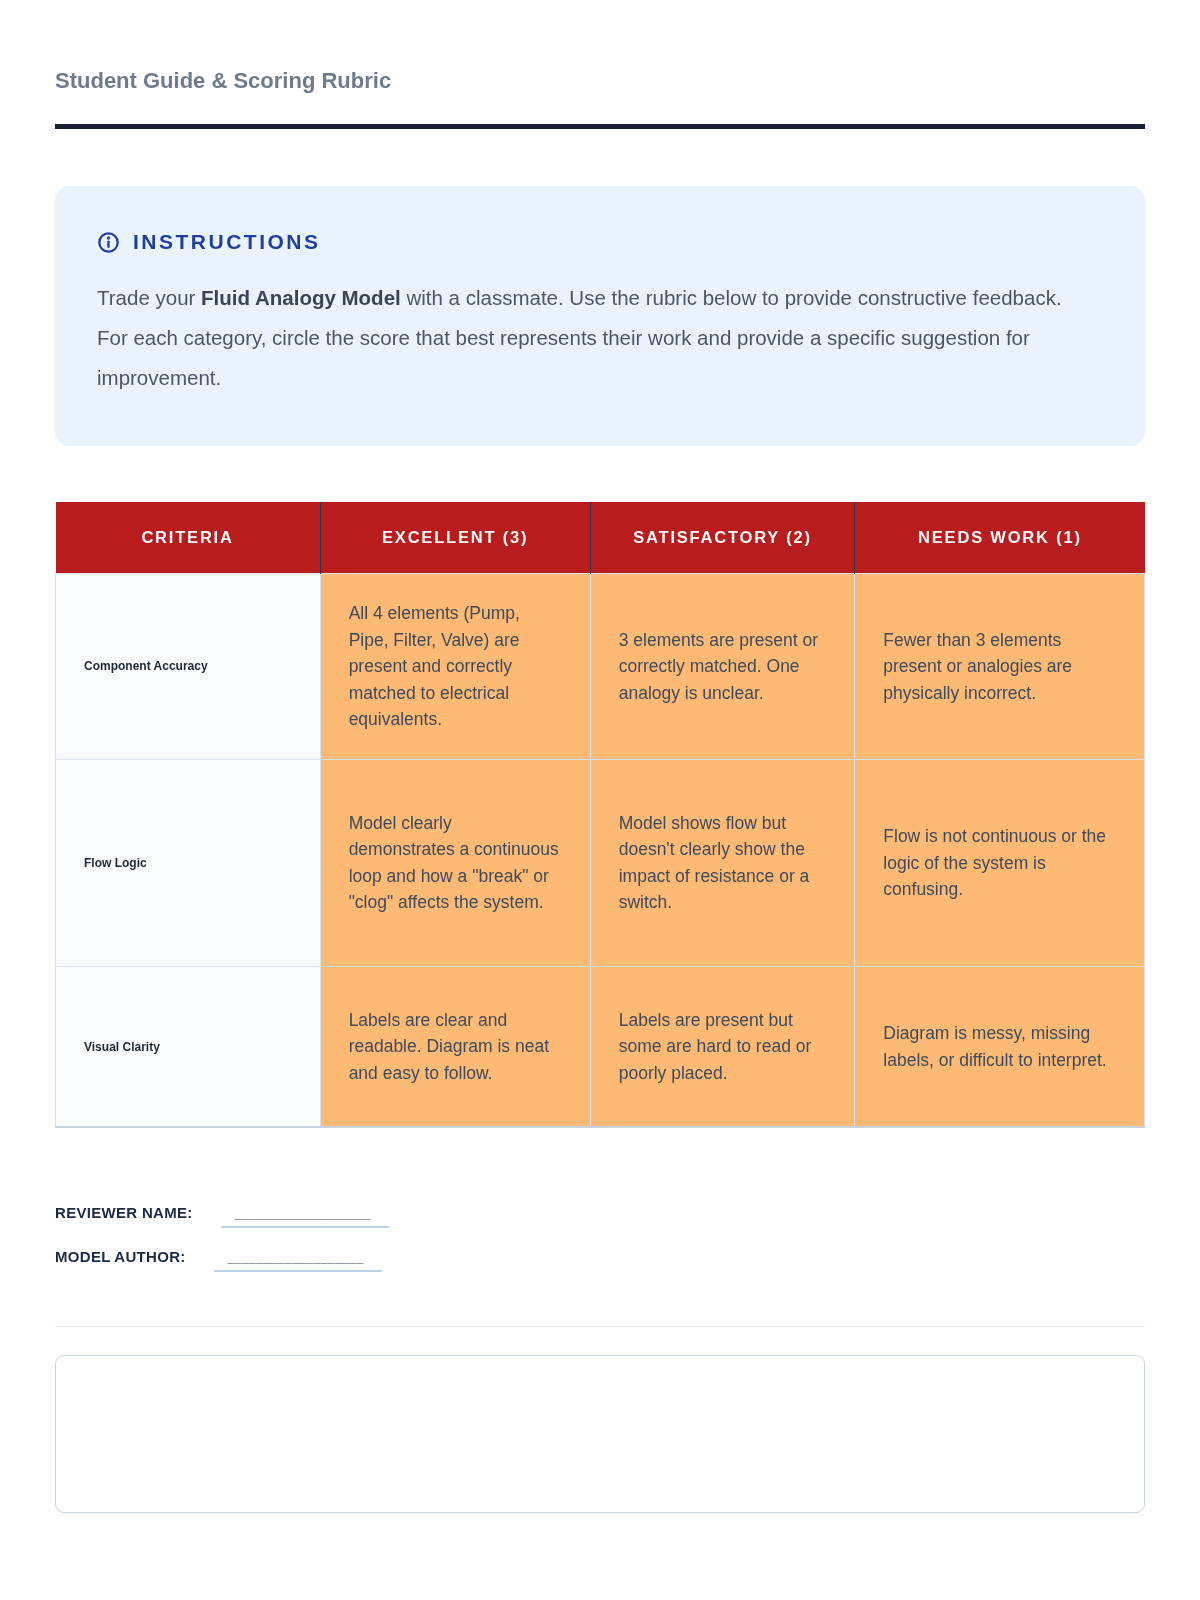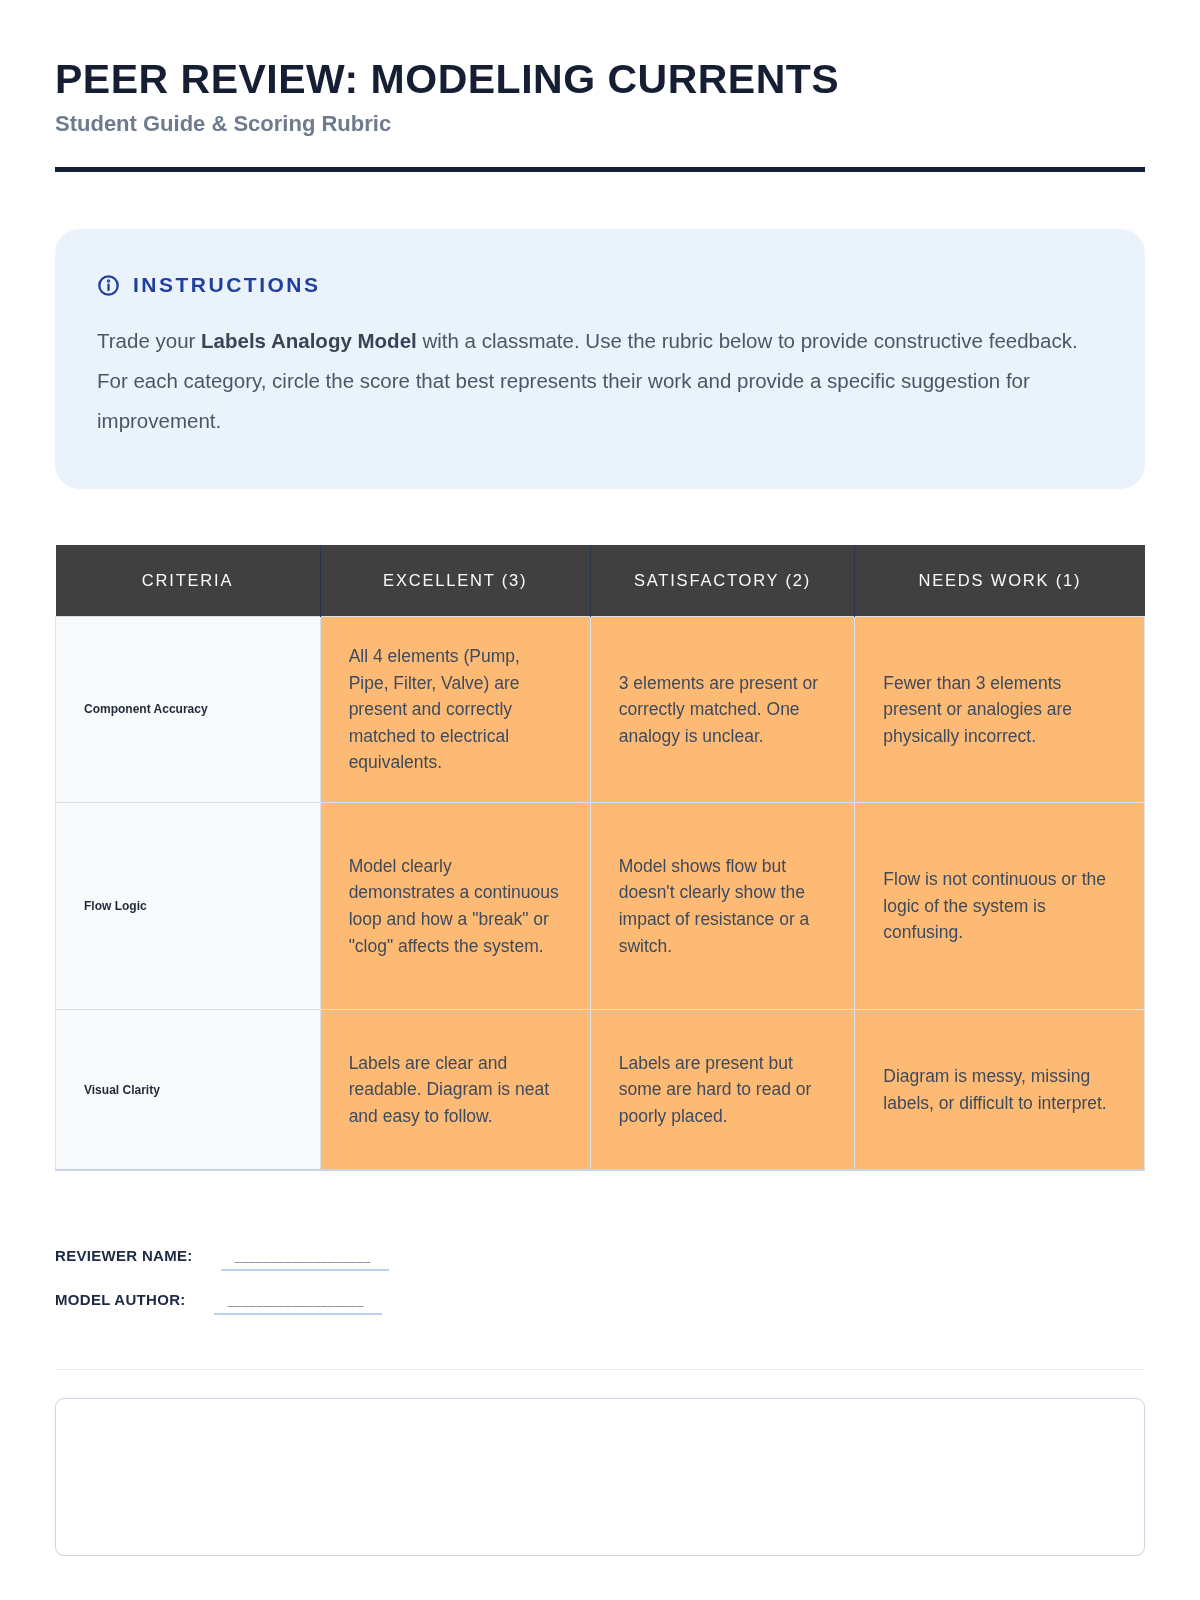--- a/index.html
+++ b/index.html
@@ -16,21 +16,21 @@
     font-size: 41px; font-weight: 900; letter-spacing: 0.5px;
     color: #151e33; text-transform: uppercase; line-height: 1.05;
   }
   .page-subtitle {
     margin-top: 10px; font-size: 22px; font-weight: 700; color: #6e7b8e;
   }
   .title-rule { margin-top: 30px; height: 5px; background: #151e33; border: none; }
 
   
   .instructions {
-    margin-top: 57px; background: #eaf2fc; border-radius: 25px;
+    margin-top: 57px; background: #eaf2fc; border-radius: 14px;
     padding: 44px 42px 48px 42px;
   }
   .inst-head { display: flex; align-items: center; gap: 13px; }
   .inst-head .icon { width: 23px; height: 23px; display: inline-flex; }
   .inst-title {
     font-size: 21px; font-weight: 800; letter-spacing: 2.5px;
     color: #1f3e9e; text-transform: uppercase;
   }
   .inst-body {
     margin-top: 24px; font-size: 20.5px; line-height: 1.95; color: #4b5766;
@@ -40,21 +40,21 @@
 
   
   table.rubric {
     margin-top: 56px; width: 100%; border-collapse: collapse; table-layout: fixed;
   }
   table.rubric col.c1 { width: 24.3%; }
   table.rubric col.c2 { width: 24.8%; }
   table.rubric col.c3 { width: 24.3%; }
   table.rubric col.c4 { width: 26.6%; }
   table.rubric th {
-    background: #404040; color: #f8fafc; font-size: 16.5px; font-weight: 400;
+    background: #b91c1c; color: #f8fafc; font-size: 16.5px; font-weight: 700;
     letter-spacing: 1.8px; text-align: center; padding: 26px 8px;
     border-left: 1px solid #2a3549; border-right: 1px solid #2a3549; margin-top: 28px;
   }
   table.rubric th:first-child { border-left: none; }
   table.rubric th:last-child { border-right: none; }
   table.rubric td {
     border: 1px solid #d9e2ec; vertical-align: middle;
     padding: 26px 28px; font-size: 17.5px; line-height: 1.52; color: #3f4a5c;
     background: #fdba74;
   }
@@ -89,36 +89,35 @@
     border: 1.5px solid #cbd5e1; border-radius: 9px; background: #ffffff;
     cursor: text;
   }
   svg { display: block; width: 100%; height: 100%; }
 </style>
 </head>
 <body>
 
 <div class="page">
 
-  <h1 class="page-title">PEER REVIEW: MODELING CURRENTS</h1>
   <div class="page-subtitle">Student Guide &amp; Scoring Rubric</div>
   <hr class="title-rule">
 
   <section class="instructions">
     <div class="inst-head">
       <span class="icon">
         <svg viewBox="0 0 24 24" fill="none" stroke="#1f3e9e" stroke-width="2.4" stroke-linecap="round">
           <circle cx="12" cy="12" r="9.6"></circle>
           <line x1="12" y1="11" x2="12" y2="16.6"></line>
           <circle cx="12" cy="7.4" r="0.6" fill="#1f3e9e"></circle>
         </svg>
       </span>
       <span class="inst-title">INSTRUCTIONS</span>
     </div>
-    <p class="inst-body"><span>Trade your </span><b>Labels Analogy Model</b><span> with a classmate. Use the rubric below to provide constructive feedback. For each category, circle the score that best represents their work and provide a specific suggestion for improvement.</span></p>
+    <p class="inst-body"><span>Trade your </span><b>Fluid Analogy Model</b><span> with a classmate. Use the rubric below to provide constructive feedback. For each category, circle the score that best represents their work and provide a specific suggestion for improvement.</span></p>
   </section>
 
   <table class="rubric">
     <colgroup>
         <col class="c1">
         <col class="c2">
         <col class="c3">
         <col class="c4">
       </colgroup>
     <thead>

